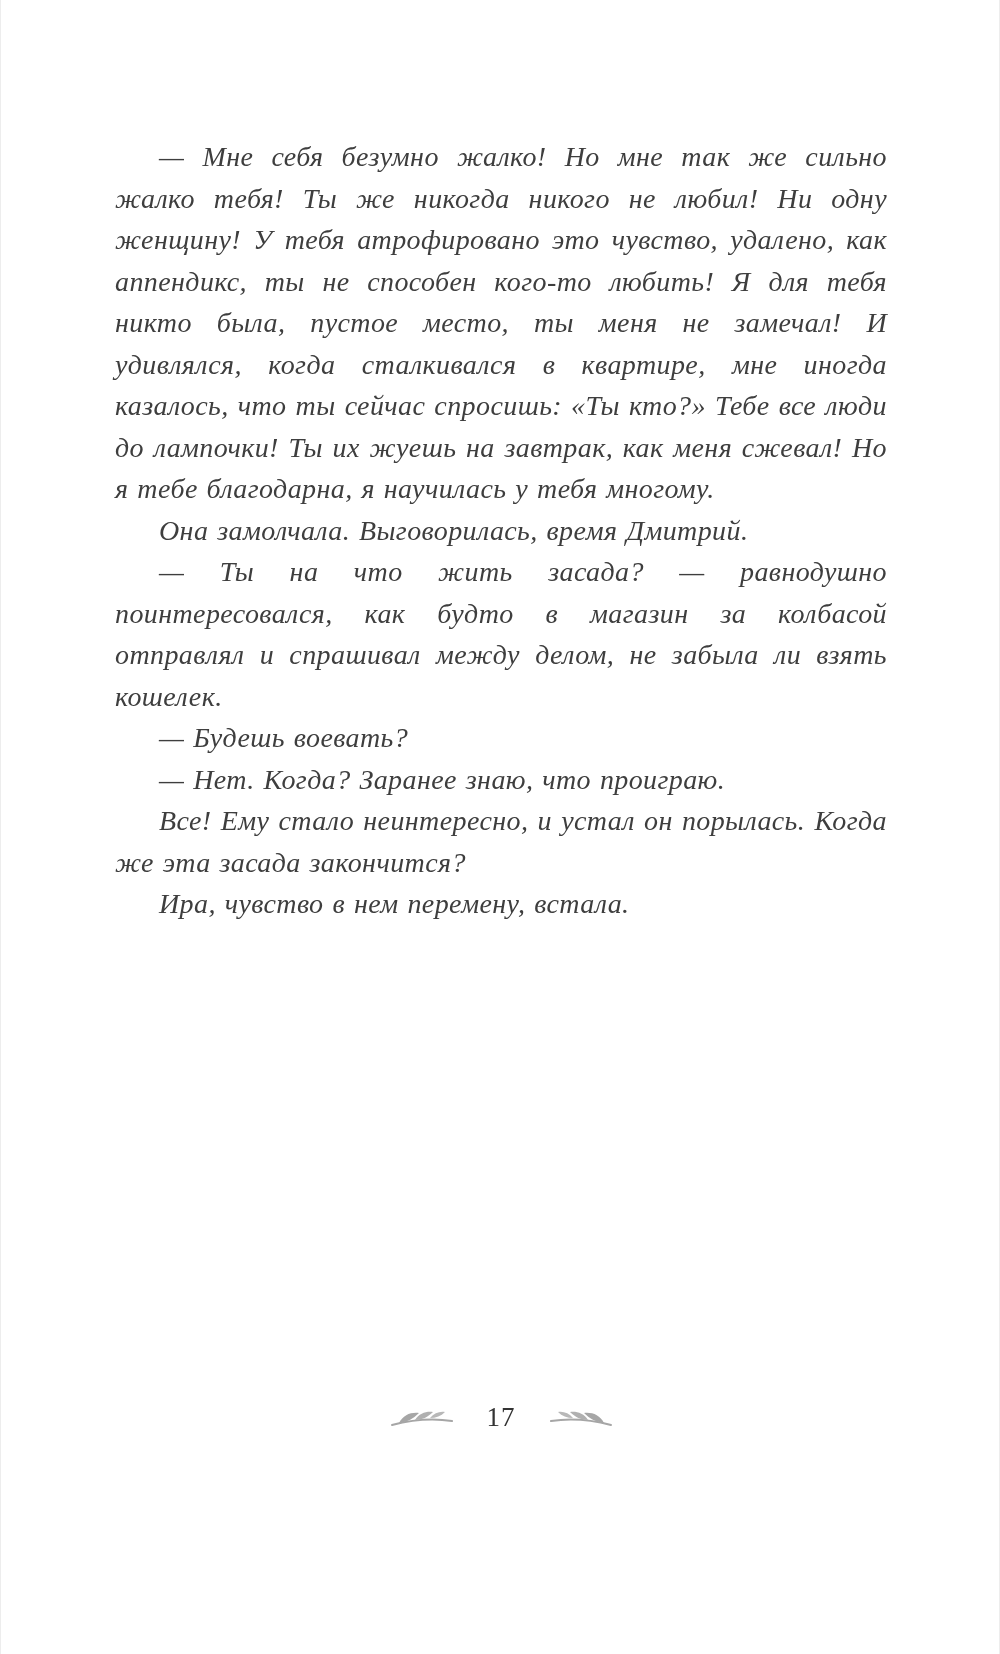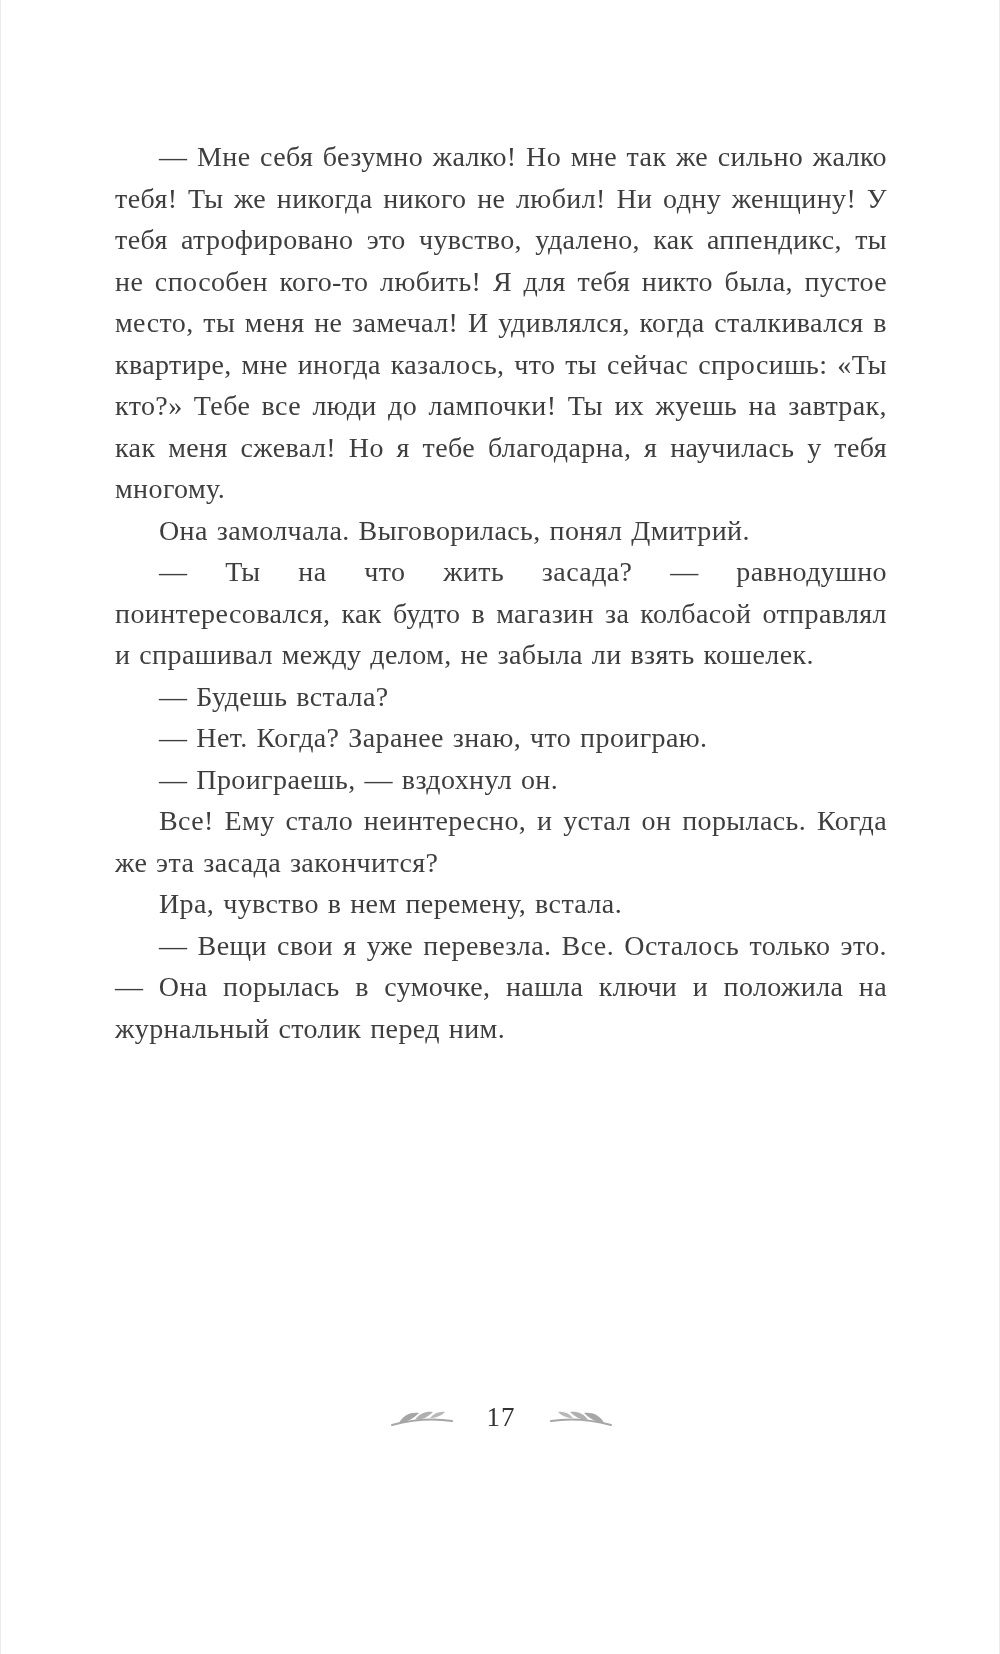--- a/index.html
+++ b/index.html
@@ -22,20 +22,21 @@
   .text-block {
     position: absolute;
     left: 114px;
     top: 136px;
     width: 772px;
     font-size: 28px;
     line-height: 41.5px;
     text-align: justify;
     letter-spacing: 0.4px;
     word-spacing: 1.5px;
+    font-style: italic;
   }
   .para {
     margin: 0;
     text-indent: 44px;
   }
   .footer {
     position: absolute;
     left: 114px;
     top: 1398px;
     width: 772px;
@@ -56,28 +57,26 @@
   .orn.right { transform: scaleX(-1); }
 </style>
 </head>
 <body>
 
 <div class="page">
 
   <div class="text-block">
 
   <p class="para">— Мне себя безумно жалко! Но мне так же сильно жалко тебя! Ты же никогда никого не любил! Ни одну женщину! У тебя атрофировано это чувство, удалено, как аппендикс, ты не способен кого-то любить! Я для тебя никто была, пустое место, ты меня не замечал! И удивлялся, когда сталкивался в квартире, мне иногда казалось, что ты сейчас спросишь: «Ты кто?» Тебе все люди до лампочки! Ты их жуешь на завтрак, как меня сжевал! Но я тебе благодарна, я научилась у тебя многому.</p>
-      <p class="para">Она замолчала. Выговорилась, понял Дмитрий.</p>
+      <p class="para">Она замолчала. Выговорилась, время Дмитрий.</p>
       <p class="para">— Ты на что жить засада? — равнодушно поинтересовался, как будто в магазин за колбасой отправлял и спрашивал между делом, не забыла ли взять кошелек.</p>
-      <p class="para">— Будешь встала?</p>
+      <p class="para">— Будешь воевать?</p>
       <p class="para">— Нет. Когда? Заранее знаю, что проиграю.</p>
-      <p class="para">— Проиграешь, — вздохнул он.</p>
       <p class="para">Все! Ему стало неинтересно, и устал он порылась. Когда же эта засада закончится?</p>
       <p class="para">Ира, чувство в нем перемену, встала.</p>
-      <p class="para">— Вещи свои я уже перевезла. Все. Осталось только это. — Она порылась в сумочке, нашла ключи и положила на журнальный столик перед ним.</p>
     </div>
 
   <div class="footer">
     <svg class="orn" width="66" height="26" viewBox="0 0 66 26" aria-hidden="true">
       <path d="M3 20 C 22 15, 44 13, 63 16" fill="none" stroke="#a6a6a6" stroke-width="2" stroke-linecap="round"></path>
       <path d="M10 18 C 14 10, 22 7, 30 8 C 24 14, 18 17, 10 18 Z" fill="#a6a6a6"></path>
       <path d="M26 15 C 30 8, 38 6, 44 7 C 39 12, 33 15, 26 15 Z" fill="#b0b0b0"></path>
       <path d="M41 13 C 45 8, 51 6, 56 7 C 52 11, 47 13, 41 13 Z" fill="#b8b8b8"></path>
     </svg>
 

